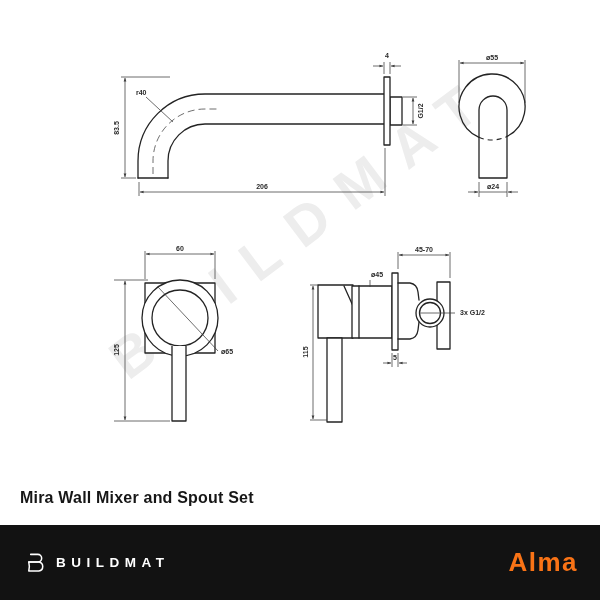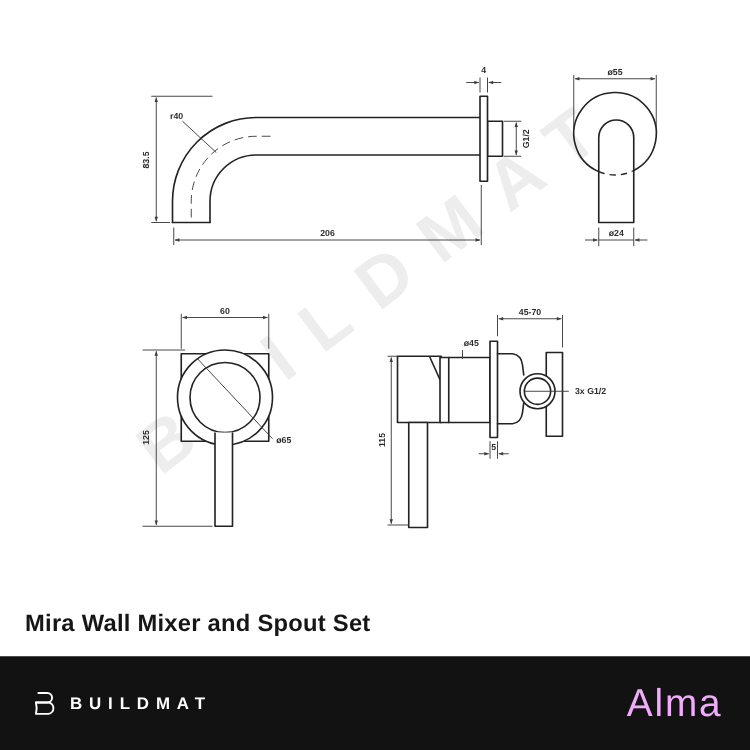--- a/index.html
+++ b/index.html
@@ -8,28 +8,28 @@
   .watermark{position:absolute;left:302px;top:226px;transform:translate(-50%,-50%) rotate(-37deg);
              font-size:56px;font-weight:700;letter-spacing:22px;color:#ededed;white-space:nowrap;
              user-select:none;}
   svg.drawing{position:absolute;left:0;top:0;}
   .ol{fill:none;stroke:#232323;stroke-width:1.3;stroke-linejoin:round;stroke-linecap:round;}
   .olf{fill:#ffffff;stroke:#232323;stroke-width:1.3;stroke-linejoin:round;}
   .dash{fill:none;stroke:#232323;stroke-width:1.1;stroke-dasharray:5 4;}
   .cl{fill:none;stroke:#4a4a4a;stroke-width:0.8;stroke-dasharray:7 4;}
   .dim{stroke:#3c3c3c;stroke-width:0.75;fill:none;}
   .dt{font-family:"Liberation Sans",sans-serif;font-size:7px;font-weight:700;fill:#2a2a2a;}
-  .title{position:absolute;left:20px;top:489px;font-size:19px;font-weight:700;color:#161616;
+  .title{position:absolute;left:20px;top:489px;font-size:16px;font-weight:700;color:#161616;
          letter-spacing:0.2px;}
   .footer{position:absolute;left:0;top:525px;width:600px;height:75px;background:#121212;
           display:flex;align-items:center;justify-content:space-between;box-sizing:border-box;
           padding:0 22px;}
   .brand{display:flex;align-items:center;gap:9px;}
   .brand-text{color:#ffffff;font-size:13.5px;font-weight:700;letter-spacing:5.5px;}
-  .collection{color:#f0abfc;font-size:31px;font-weight:400;letter-spacing:1.5px;}
+  .collection{color:#f97316;font-size:26px;font-weight:700;letter-spacing:1.5px;}
 </style>
 </head>
 <body>
 
 <div class="page">
 
   <div class="watermark">BUILDMAT</div>
 
   <svg class="drawing" width="600" height="525" viewBox="0 0 600 525">
     <defs>

